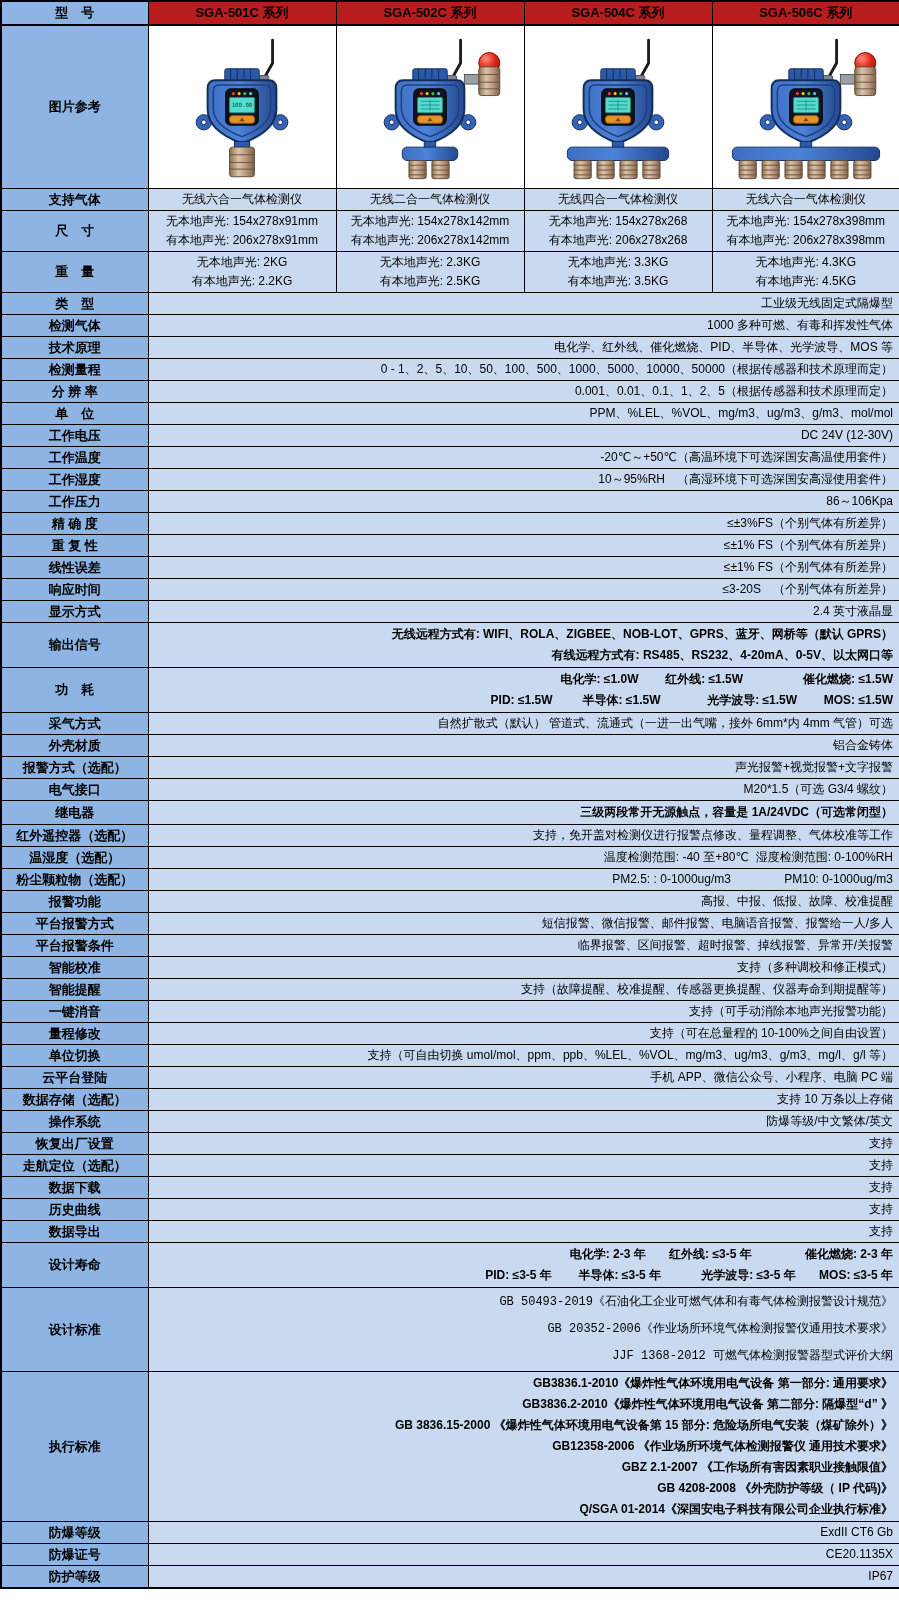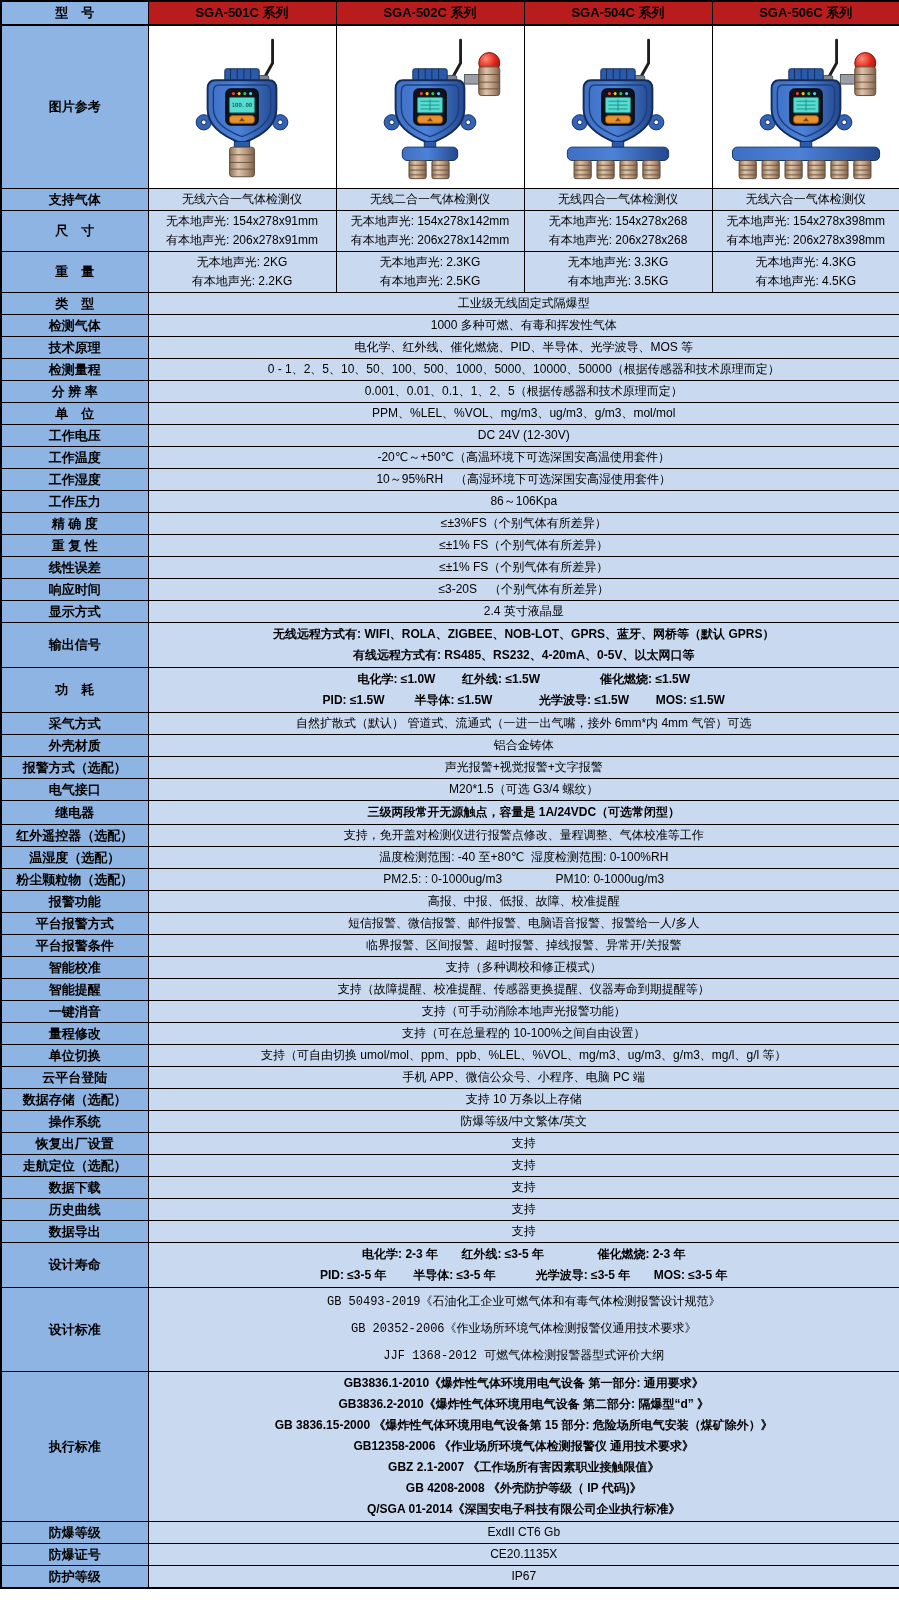--- a/index.html
+++ b/index.html
@@ -1,21 +1,21 @@
 <!DOCTYPE html>
 <html><head>
 <meta charset="utf-8">
 <style>
   html,body{margin:0;padding:0;background:#fff;}
   body{font-family:"Liberation Sans","DejaVu Sans",sans-serif;color:#000;}
   table.spec{border-collapse:collapse;width:899px;table-layout:fixed;border:2px solid #000;}
   td,th{border:1px solid #000;vertical-align:middle;overflow:hidden;}
   th.lbl,td.lbl{background:#8DB4E2;font-weight:bold;text-align:center;font-size:13px;padding:1px 2px;}
   th.model{background:#b91c1c;font-weight:bold;text-align:center;font-size:13px;height:20px;}
-  td.val{background:#C9D9F0;font-size:12px;text-align:center;padding:1px 6px;}
+  td.val{background:#C9D9F0;font-size:12px;text-align:right;padding:1px 6px;}
   td.cval{background:#C9D9F0;font-size:12px;text-align:center;padding:1px 2px;}
   td.imgcell{background:#ffffff;height:160px;text-align:center;padding:1px;}
   .line{line-height:19px;white-space:pre-wrap;}
   .cval .line{line-height:19px;}
   td.wide .line{line-height:27px;font-family:Liberation Mono, monospace;}
   td.mid .line{line-height:21px;font-weight:bold;}
   tr.hdr th{border-bottom:2px solid #000;}
   .product{display:flex;align-items:center;justify-content:center;height:100%;}
 </style>
 </head>

